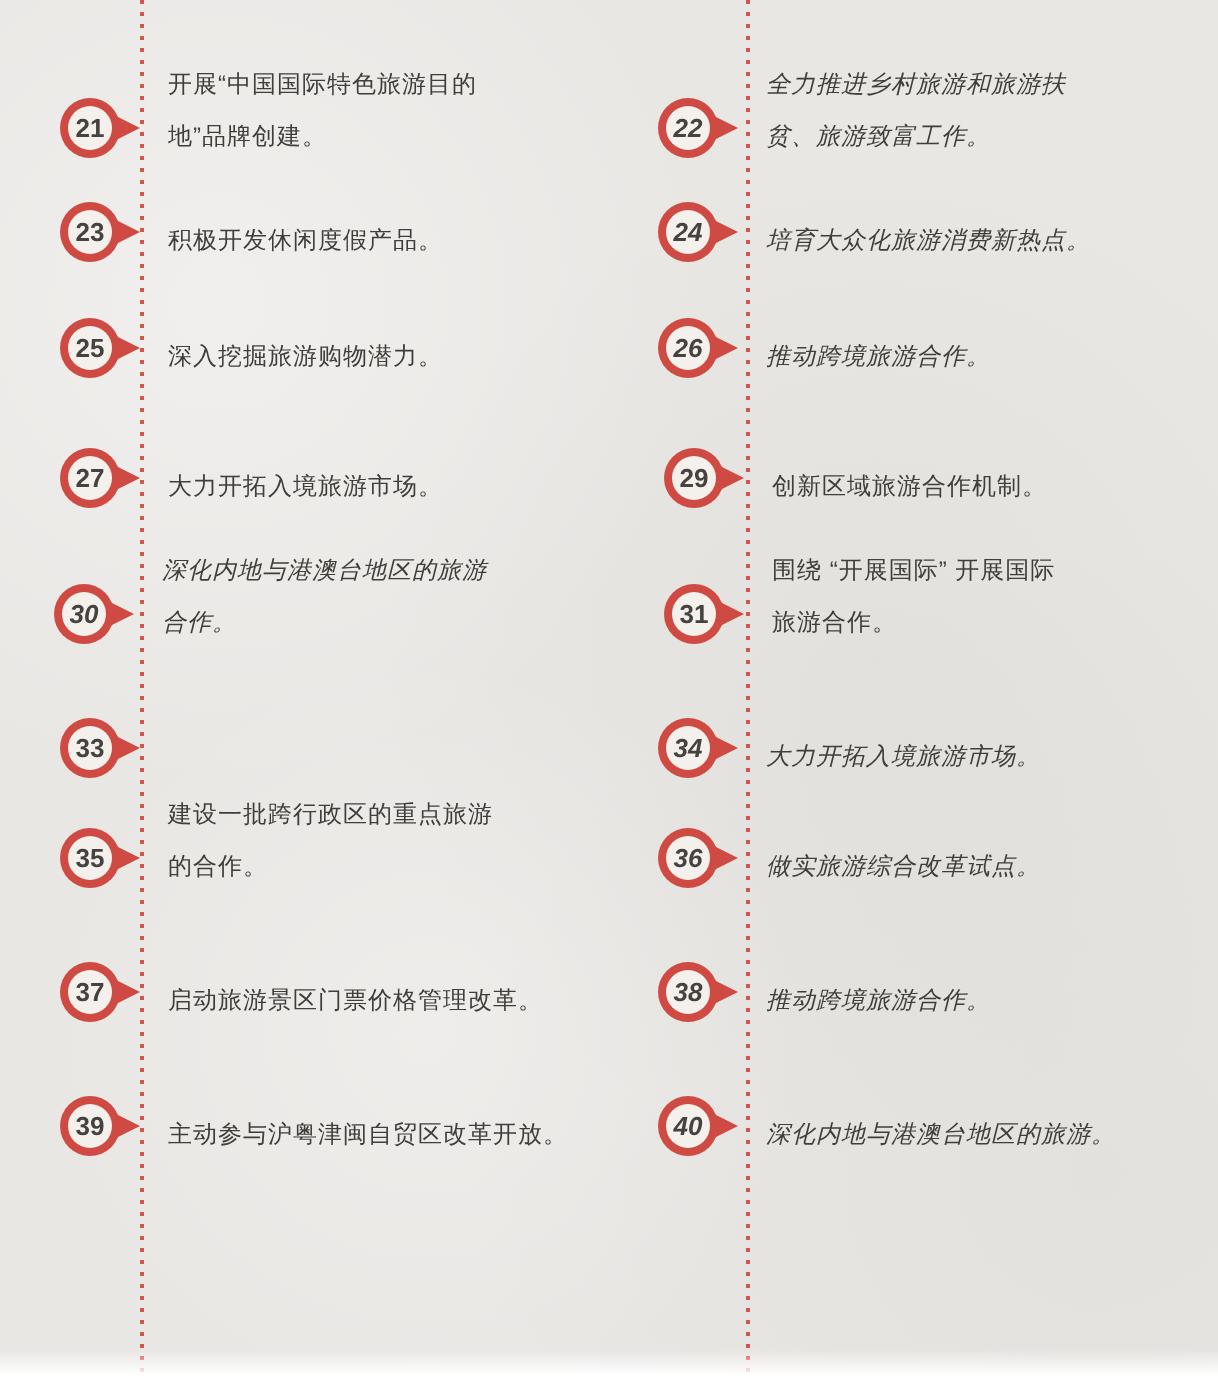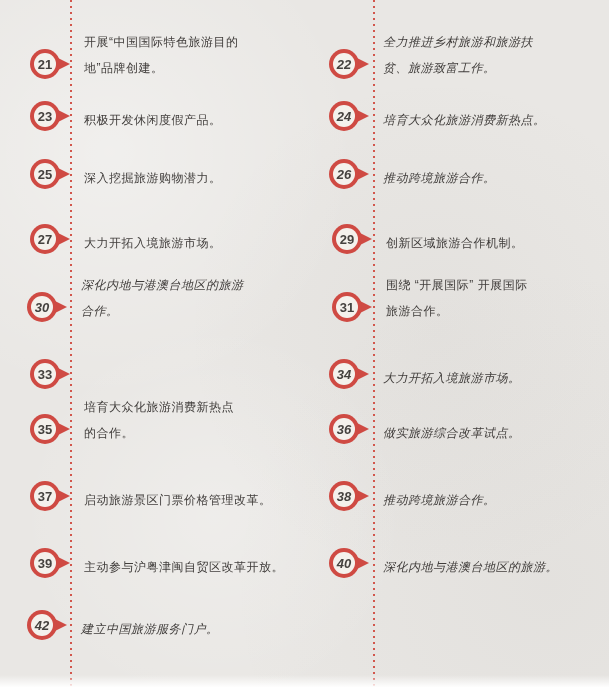--- a/index.html
+++ b/index.html
@@ -196,21 +196,21 @@
     <div class="text">大力开拓入境旅游市场。</div>
   </div>
 
   <div class="item">
     <svg class="badge" viewBox="0 0 44 34" width="44" height="34" aria-hidden="true">
       <polygon class="badge-tail" points="24,8 42,17 24,26"></polygon>
       <circle class="badge-ring" cx="17" cy="17" r="15"></circle>
       <circle class="badge-inner" cx="17" cy="17" r="11"></circle>
       <text class="badge-num" x="17" y="21.5" text-anchor="middle">35</text>
     </svg>
-    <div class="text">培育大众化旅游消费新热点
+    <div class="text">建设一批跨行政区的重点旅游
 的合作。</div>
   </div>
 
   <div class="item col-right">
     <svg class="badge" viewBox="0 0 44 34" width="44" height="34" aria-hidden="true">
       <polygon class="badge-tail" points="24,8 42,17 24,26"></polygon>
       <circle class="badge-ring" cx="17" cy="17" r="15"></circle>
       <circle class="badge-inner" cx="17" cy="17" r="11"></circle>
       <text class="badge-num" x="17" y="21.5" text-anchor="middle">36</text>
     </svg>
@@ -251,25 +251,16 @@
     <svg class="badge" viewBox="0 0 44 34" width="44" height="34" aria-hidden="true">
       <polygon class="badge-tail" points="24,8 42,17 24,26"></polygon>
       <circle class="badge-ring" cx="17" cy="17" r="15"></circle>
       <circle class="badge-inner" cx="17" cy="17" r="11"></circle>
       <text class="badge-num" x="17" y="21.5" text-anchor="middle">40</text>
     </svg>
     <div class="text">深化内地与港澳台地区的旅游。</div>
   </div>
 
 
-  <div class="item col-right">
-    <svg class="badge" viewBox="0 0 44 34" width="44" height="34" aria-hidden="true">
-      <polygon class="badge-tail" points="24,8 42,17 24,26"></polygon>
-      <circle class="badge-ring" cx="17" cy="17" r="15"></circle>
-      <circle class="badge-inner" cx="17" cy="17" r="11"></circle>
-      <text class="badge-num" x="17" y="21.5" text-anchor="middle">42</text>
-    </svg>
-    <div class="text">建立中国旅游服务门户。</div>
-  </div>
 </div>
 
   <div class="bottom-fade"></div>
 </div>
 
 </body></html>

